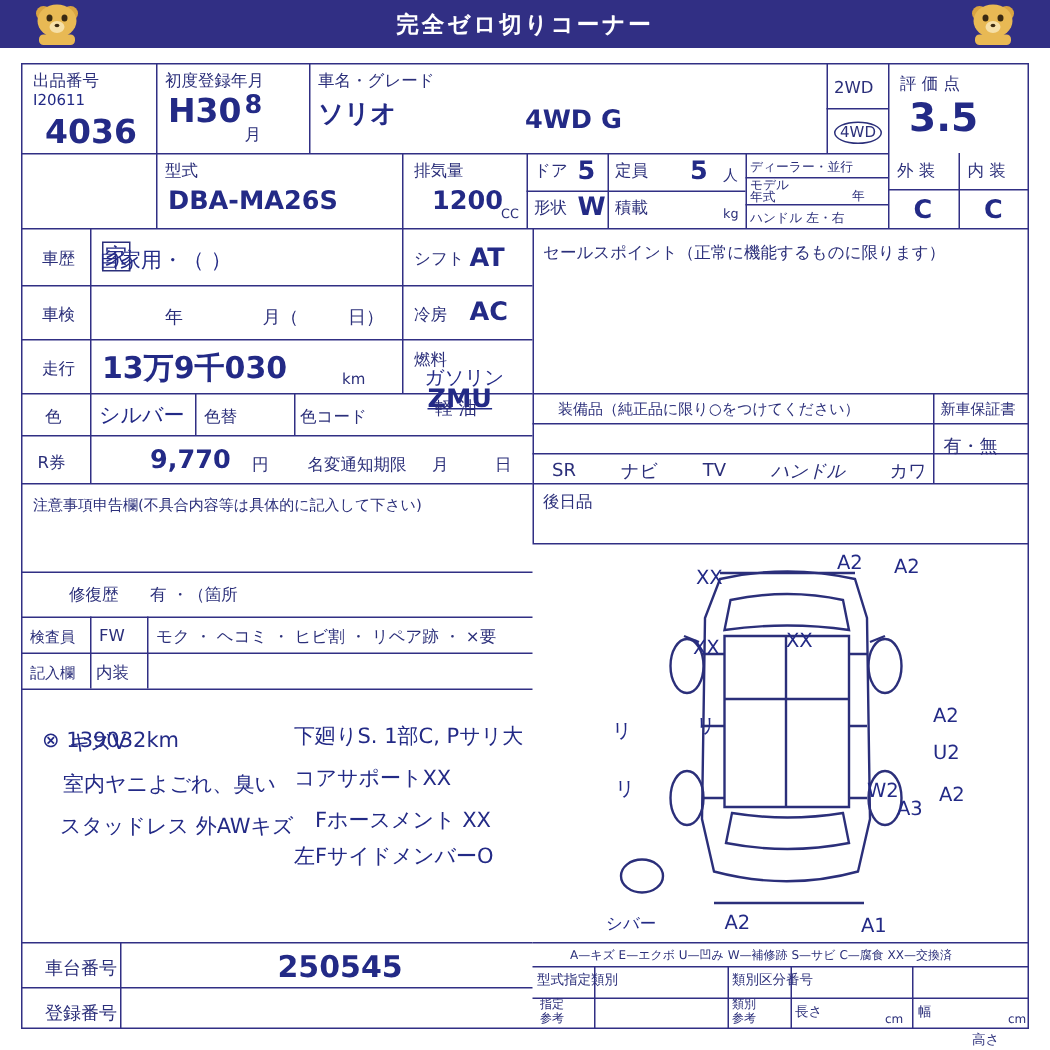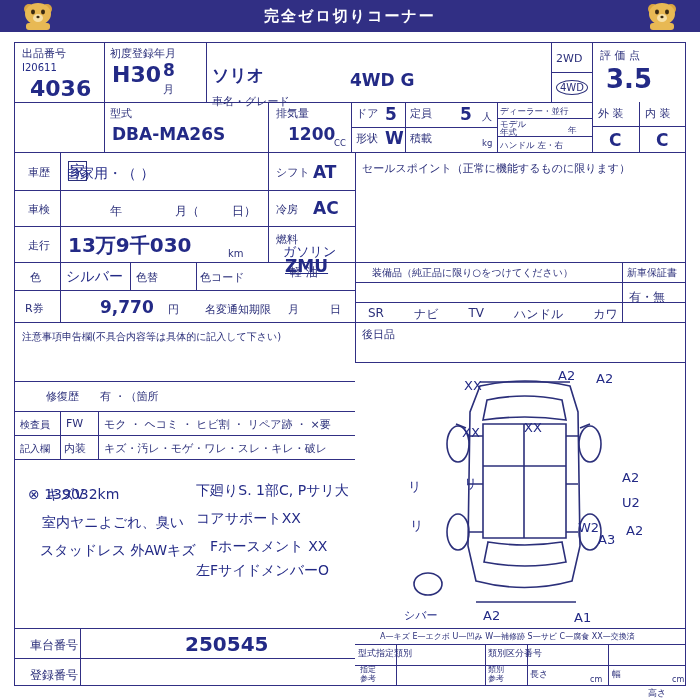--- a/index.html
+++ b/index.html
@@ -75,21 +75,21 @@
 
   <div class="lbl" style="left:22px;top:46px;">出品番号</div>
   <div class="val xs" style="left:22px;top:62px;">I20611</div>
   <div class="val big" style="left:30px;top:76px;">4036</div>
 
   <div class="lbl" style="left:110px;top:46px;">初度登録年月</div>
   <div class="val big" style="left:112px;top:62px;">H30</div>
   <div class="val mid" style="left:163px;top:60px;">8</div>
   <div class="lbl" style="left:163px;top:82px;">月</div>
 
-  <div class="lbl" style="left:212px;top:46px;margin-top:48px;">車名・グレード</div>
+  <div class="lbl" style="left:212px;top:46px;">車名・グレード</div>
   <div class="val mid" style="left:212px;top:64px;">ソリオ</div>
   <div class="val mid" style="left:350px;top:70px;">4WD  G</div>
 
   <div class="lbl" style="left:556px;top:52px;">2WD</div>
   <div style="position:absolute;left:556px;top:76px;">
     <span style="display:inline-block;border:1.5px solid #2b2f7a;border-radius:50%;padding:1px 3px;font-size:10px;">4WD</span>
   </div>
 
   <div class="lbl" style="left:600px;top:48px;">評 価 点</div>
   <div class="val" style="left:606px;top:64px;font-size:26px;font-weight:bold;">3.5</div>
@@ -191,21 +191,20 @@
 
   <div class="vline" style="left:60px;top:411px;height:48px;"></div>
   <div class="vline" style="left:98px;top:411px;height:48px;"></div>
   <div class="hline" style="left:14px;top:435px;width:341px;"></div>
   <div class="hline" style="left:14px;top:459px;width:341px;"></div>
   <div class="lbl tiny" style="left:20px;top:418px;font-size:10px;">検査員</div>
   <div class="lbl tiny" style="left:20px;top:442px;font-size:10px;">記入欄</div>
   <div class="lbl" style="left:66px;top:417px;font-size:11px;">FW</div>
   <div class="lbl" style="left:64px;top:441px;font-size:11px;">内装</div>
   <div class="lbl" style="left:104px;top:417px;font-size:11px;">モク ・ ヘコミ ・ ヒビ割 ・ リペア跡 ・ ×要</div>
-  <div class="lbl" style="left:104px;top:441px;font-size:11px;">キズ・汚レ・モゲ・ワレ・スレ・キレ・破レ</div>
 
   <div class="val" style="left:28px;top:466px;font-size:14px;margin-top:20px;">⊗ 139032km</div>
   <div class="val" style="left:46px;top:486px;font-size:14px;">キズV</div>
   <div class="val" style="left:42px;top:514px;font-size:14px;">室内ヤニよごれ、臭い</div>
   <div class="val" style="left:40px;top:542px;font-size:14px;">スタッドレス 外AWキズ</div>
   <div class="val" style="left:196px;top:482px;font-size:14px;">下廻りS. 1部C, Pサリ大</div>
   <div class="val" style="left:196px;top:510px;font-size:14px;">コアサポートXX</div>
   <div class="val" style="left:196px;top:538px;font-size:14px;margin-left:14px;">Fホースメント XX</div>
   <div class="val" style="left:196px;top:562px;font-size:14px;">左FサイドメンバーО</div>
 
@@ -216,21 +215,21 @@
   <div class="hline" style="left:355px;top:282px;width:331px;"></div>
   <div class="hline" style="left:355px;top:302px;width:331px;"></div>
   <div class="hline" style="left:355px;top:322px;width:331px;"></div>
   <div class="lbl" style="left:627px;top:266px;font-size:10px;">新車保証書</div>
   <div class="lbl" style="left:629px;top:289px;font-size:12px;">有・無</div>
 
   <div style="position:absolute;left:368px;top:306px;width:250px;display:flex;gap:30px;">
     <span style="font-size:12px;">SR</span>
     <span style="font-size:12px;">ナビ</span>
     <span style="font-size:12px;">TV</span>
-    <span style="font-size:12px;">ハンドル</span>
+    <span style="font-size:12px;font-style:italic;">ハンドル</span>
     <span style="font-size:12px;">カワ</span>
   </div>
   <div class="lbl" style="left:362px;top:327px;font-size:11px;">後日品</div>
 
   <div class="hline" style="left:355px;top:362px;width:331px;"></div>
   <svg style="position:absolute;left:380px;top:366px;width:290px;height:260px;" viewBox="0 0 290 260">
     <g fill="none" stroke="#2b2f7a" stroke-width="1.6">
 
       <path d="M100 20 Q145 10 190 20 L198 46 L200 180 L192 215 Q145 228 96 215 L88 180 L90 46 Z"></path>
 

